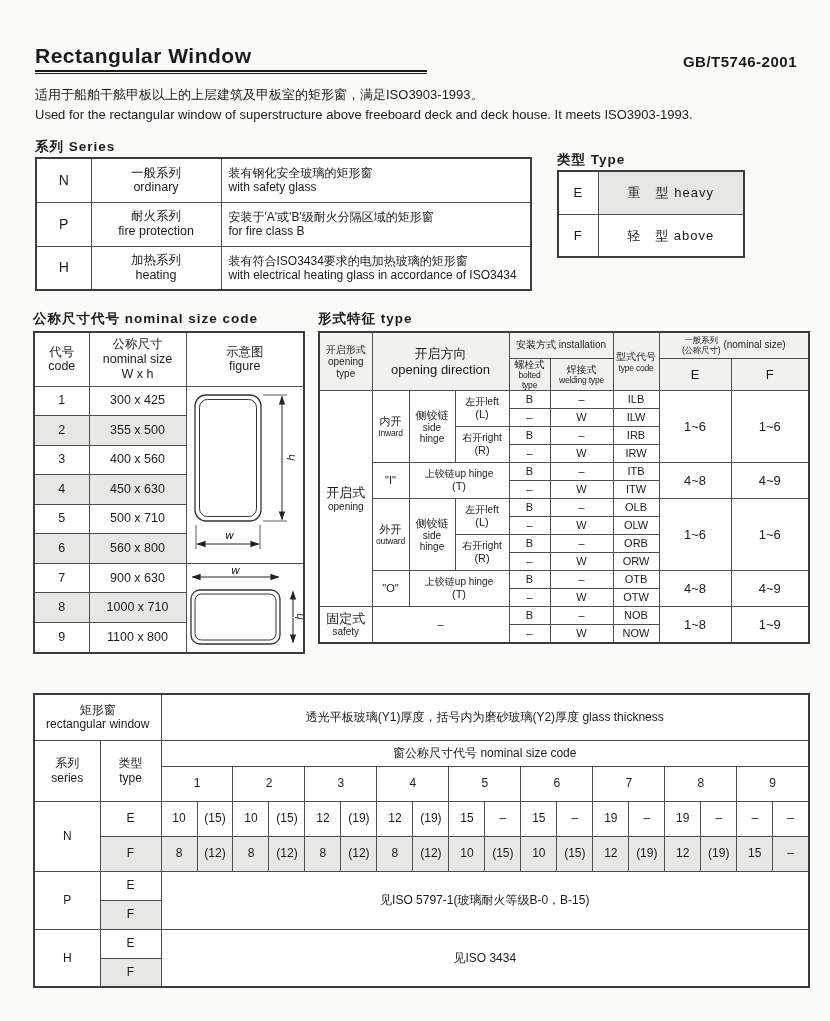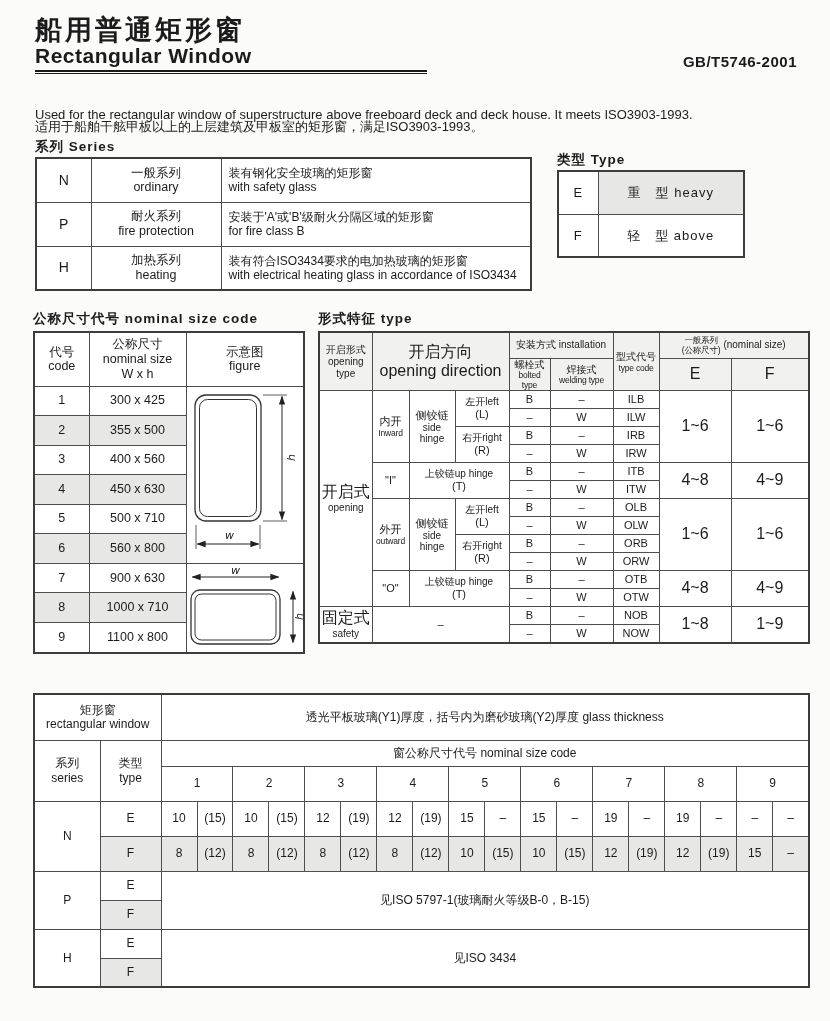--- a/index.html
+++ b/index.html
@@ -42,43 +42,42 @@
   .size-tbl td { height:29px; font-size:12.5px; }
   .size-tbl tr.hdr td { height:54px; font-size:12.5px; }
   .figcell { background:#fff; padding:0 !important; }
 
   
   .feat-tbl td { height:18px; font-size:11px; padding:0 1px; }
   .feat-tbl tr.hdr1 td { height:26px; }
   .feat-tbl tr.hdr2 td { height:27px; }
   .feat-tbl .tiny { font-size:8.5px; letter-spacing:-0.2px; }
   .feat-tbl .small { font-size:10px; }
-  .feat-tbl .mid { font-size:16px; }
+  .feat-tbl .mid { font-size:13px; }
 
   
   .thick-tbl td { font-size:12px; }
   .thick-tbl .r1 td { height:46px; }
   .thick-tbl .r2 td { height:26px; }
   .thick-tbl .r3 td { height:35px; }
   .thick-tbl .rn td { height:35px; }
   .thick-tbl .rs td { height:29px; }
 
   svg text { font-family:"DejaVu Sans",sans-serif; font-size:11px; font-style:italic; fill:#222; }
   svg { display:block; margin:0 auto; }
 </style>
 </head>
 <body>
 
 <div class="page">
 
-  <div class="abs title-zh" style="left:35px; top:12px;">船用普通矩形窗</div>
   <div class="abs title-en" style="left:35px; top:44px;">Rectangular Window</div>
   <div class="abs title-rule" style="left:35px; top:70px; width:392px;"></div>
   <div class="abs standard" style="right:33px; top:53px;">GB/T5746-2001</div>
-  <div class="abs desc" style="left:35px; top:86px; width:760px;margin-top:32px;">适用于船舶干舷甲板以上的上层建筑及甲板室的矩形窗，满足ISO3903-1993。</div>
+  <div class="abs desc" style="left:35px; top:86px; width:760px;">适用于船舶干舷甲板以上的上层建筑及甲板室的矩形窗，满足ISO3903-1993。</div>
   <div class="abs desc" style="left:35px; top:107px; width:760px;">Used for the rectangular window of superstructure above freeboard deck and deck house. It meets ISO3903-1993.</div>
 
   <div class="abs sec-label" style="left:35px; top:138px;">系列  Series</div>
   <table class="tbl series-tbl abs" style="left:35px; top:157px; width:497px;">
     <colgroup>
         <col style="width:55px">
         <col style="width:130px">
         <col>
       </colgroup>
     <tbody>

